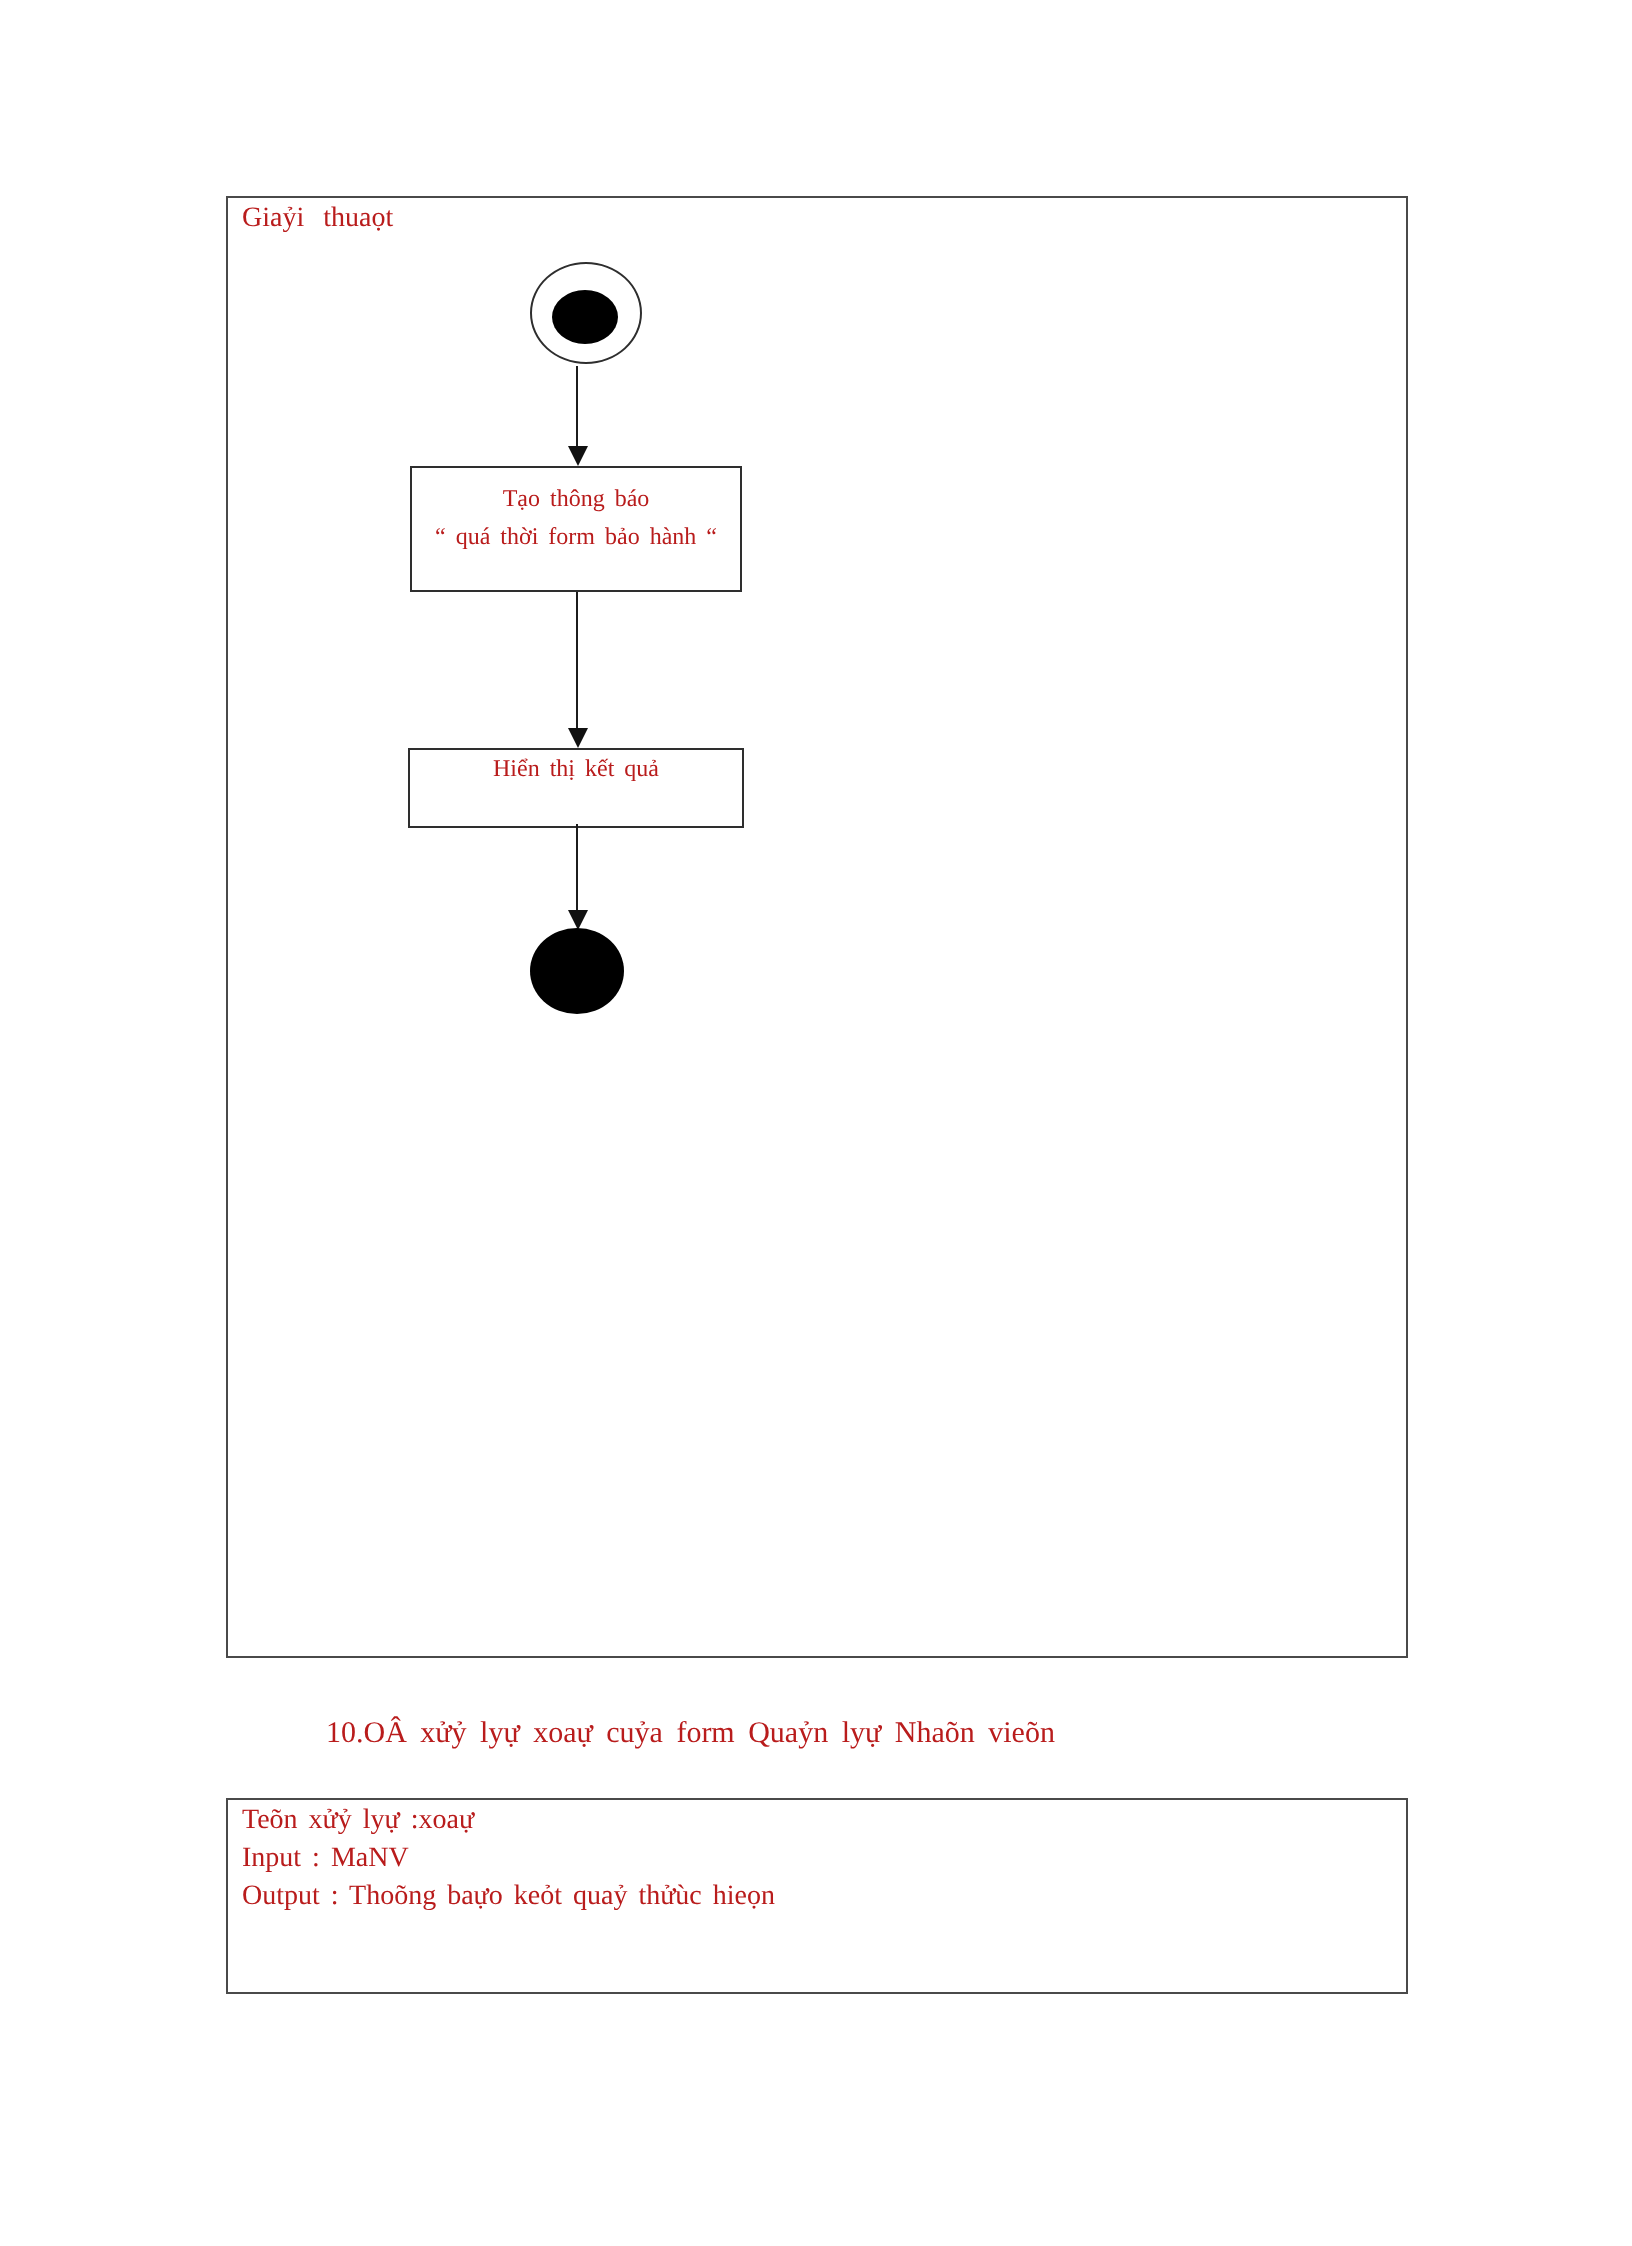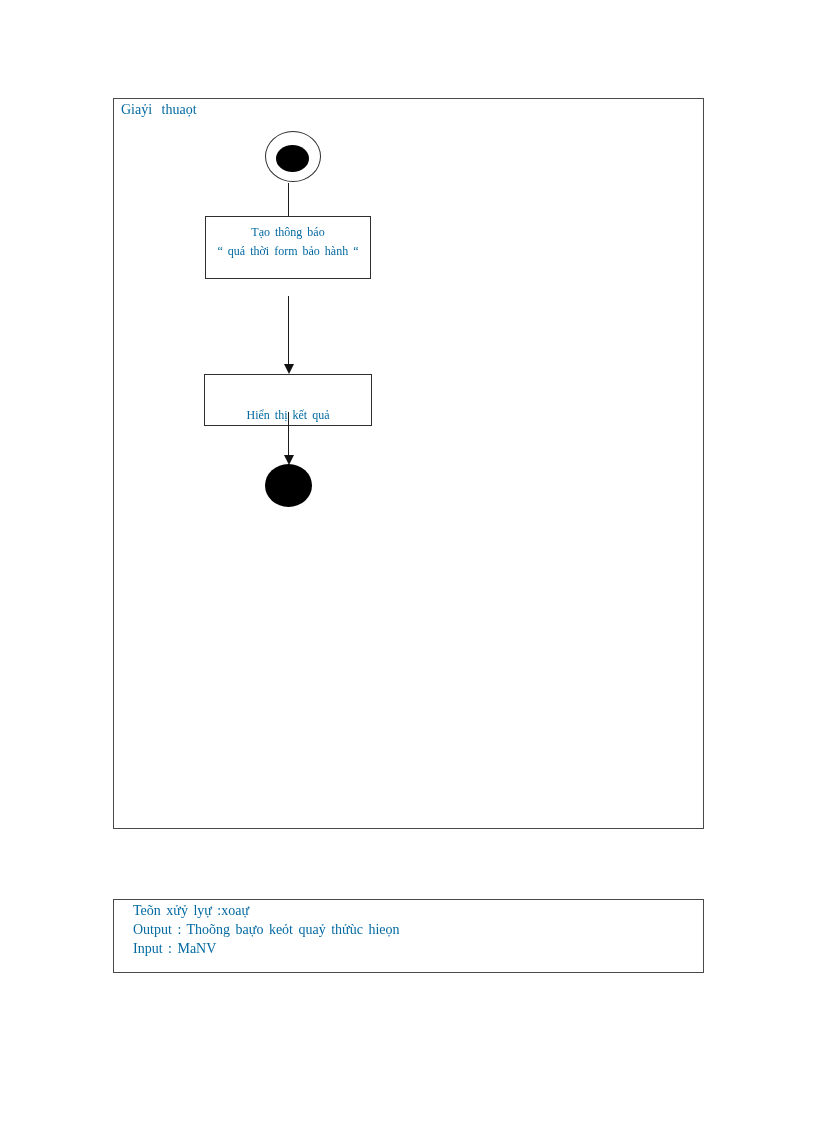--- a/index.html
+++ b/index.html
@@ -6,21 +6,21 @@
     margin: 0;
     padding: 0;
     background: #ffffff;
   }
   .page {
     position: relative;
     width: 816px;
     height: 1123px;
     background: #ffffff;
     font-family: "Liberation Serif", "DejaVu Serif", serif;
-    color: #0369a1;
+    color: #b91c1c;
     overflow: hidden;
   }
   .abs { position: absolute; box-sizing: border-box; }
 
   
   .diagram-frame {
     left: 113px; top: 98px;
     width: 591px; height: 731px;
     border: 1px solid #4a4a4a;
     background: #ffffff;
@@ -68,29 +68,29 @@
   .activity {
     border: 1px solid #2e2e2e;
     background: #ffffff;
     font-size: 12px;
     line-height: 19px;
     text-align: center;
     word-spacing: 2px;
     white-space: nowrap;
   }
   .activity-1 {
-    left: 205px; top: 216px;
+    left: 205px; top: 233px;
     width: 166px; height: 63px;
     padding-top: 6px;
   }
   .activity-2 {
     left: 204px; top: 374px;
-    width: 168px; height: 52px;
+    width: 168px; height: 40px;
     display: flex;
-    align-items: flex-end;
+    align-items: flex-start;
     justify-content: center;
   }
 
   
   .end-node {
     left: 265px; top: 464px;
     width: 47px; height: 43px;
     background: #000000;
     border-radius: 50%;
   }
@@ -99,23 +99,23 @@
   .section-heading {
     left: 163px; top: 859px;
     font-size: 15px;
     word-spacing: 3px;
     white-space: nowrap;
   }
 
   
   .spec-box {
     left: 113px; top: 899px;
-    width: 591px; height: 74px;
+    width: 591px; height: 98px;
     border: 1px solid #4a4a4a;
-    padding: 1px 19px;
+    padding: 1px 7px;
     font-size: 14px;
     line-height: 19px;
     word-spacing: 2px;
     background: #ffffff;
   }
   .spec-line { white-space: nowrap; }
 </style>
 </head>
 <body>
 
@@ -140,20 +140,21 @@
 
   <div class="abs activity activity-2">
     <div>Hiển thị kết quả</div>
   </div>
 
   <div class="abs vline line-3"></div>
   <div class="abs arrowhead arrow-3"></div>
 
   <div class="abs end-node"></div>
 
+  <div class="abs section-heading">10.OÂ xửỷ lyự xoaự cuỷa form Quaỷn lyự Nhaõn vieõn</div>
 
   <div class="abs spec-box">
     <div class="spec-line">Teõn xửỷ lyự :xoaự</div>
+    <div class="spec-line">Input : MaNV</div>
     <div class="spec-line">Output : Thoõng baựo keỏt quaỷ thửùc hieọn</div>
-    <div class="spec-line">Input : MaNV</div>
   </div>
 
 </div>
 
 </body></html>

